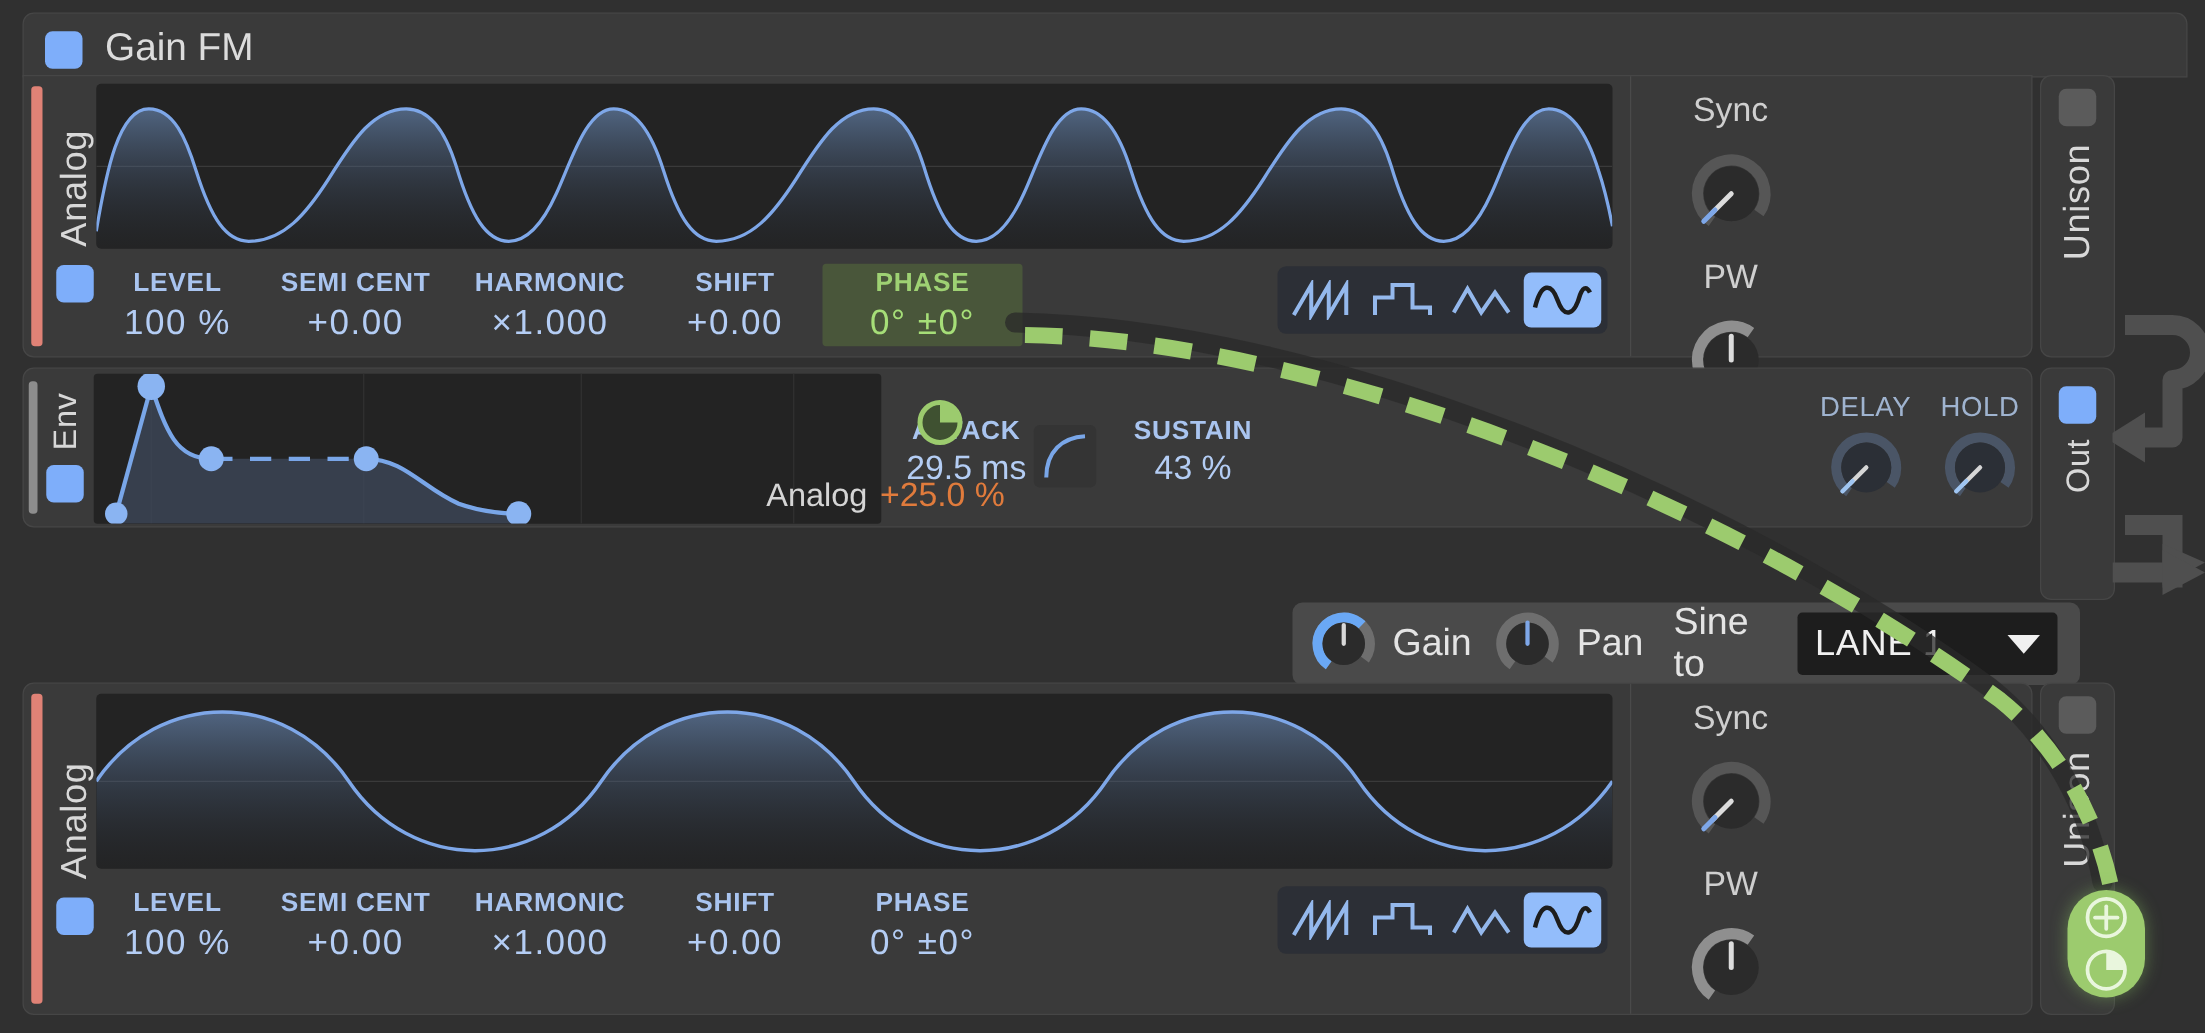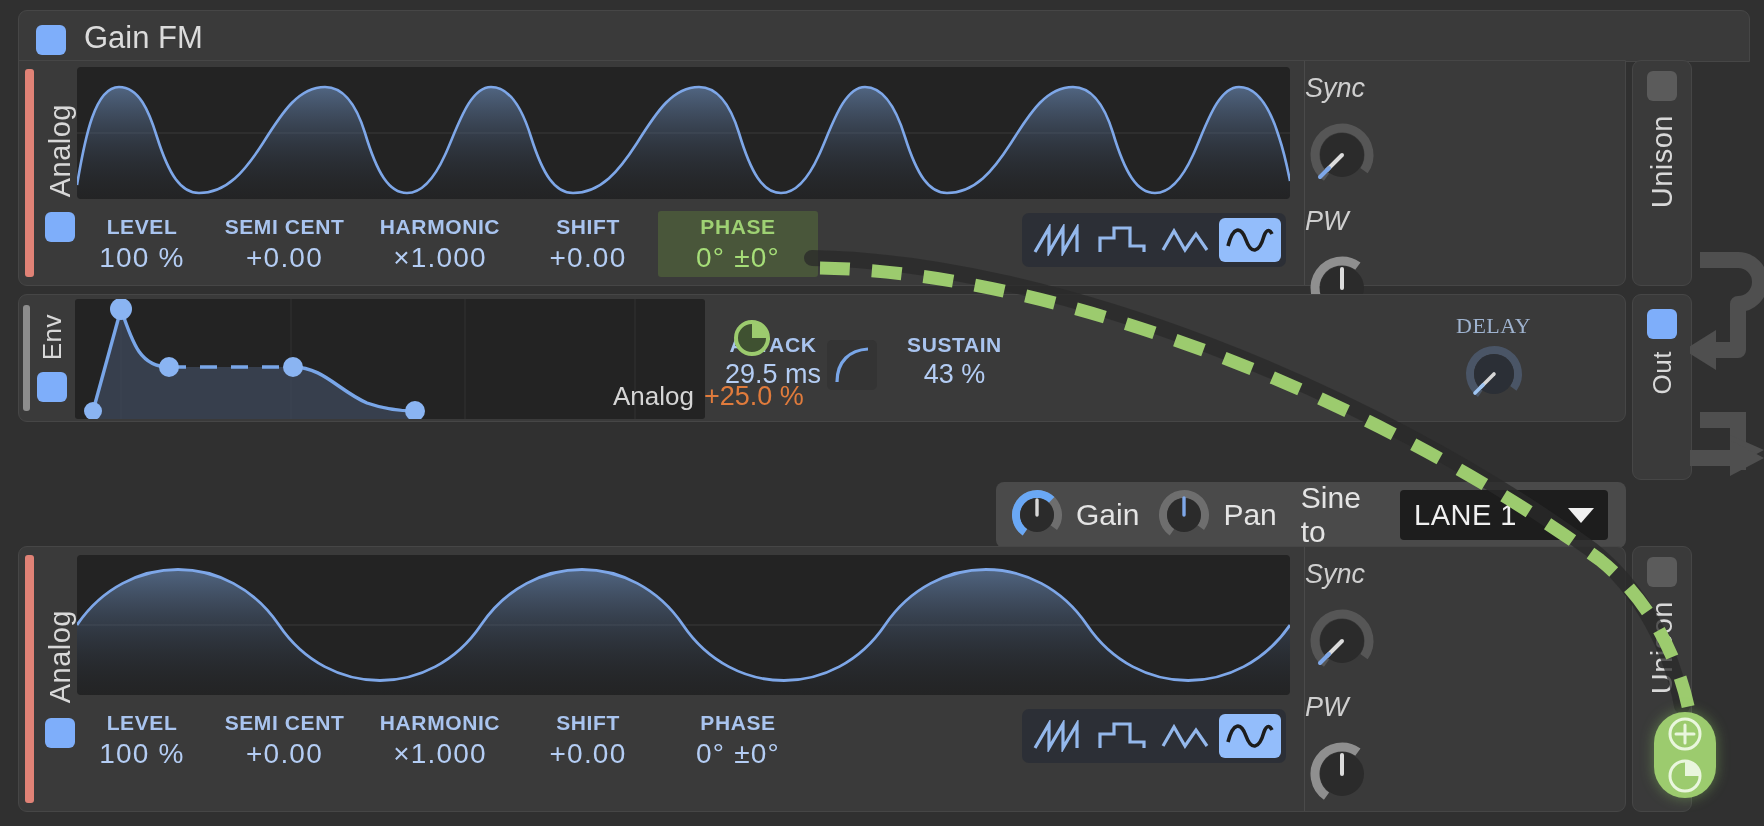--- a/index.html
+++ b/index.html
@@ -75,22 +75,22 @@
     display: flex; align-items: center; justify-content: center;
   }
   .wave-btn.active { background: #93bdfb; }
   .wave-btn svg { display:block; }
   .wave-btn .stroke { stroke: #94b8ec; stroke-width: 3.2; fill: none; }
   .wave-btn.active .stroke { stroke: #1d1d1d; stroke-width: 3.6; }
 
   
   .right-col {
     position: absolute; border-left: 1px solid #4a4a4a;
-    display: flex; flex-direction: column; align-items: flex-start;
-    padding-top: 12px; gap: 14px; font-style: italic;
+    display: flex; flex-direction: column; align-items: center;
+    padding-top: 12px; gap: 14px;
   }
   .rc-label { color: #cfcfcf; font-size: 27px; }
   .knob { position: relative; }
   .knob svg { display: block; }
 
   
   .unison-rail {
     position: absolute; display: flex; flex-direction: column;
     align-items: center; gap: 14px; padding-top: 10px;
   }
@@ -130,21 +130,21 @@
     display: flex; align-items: center; justify-content: center;
   }
   .curve-box svg { display: block; }
   .analog-tag {
     position: absolute; display: flex; align-items: baseline; gap: 10px;
   }
   .analog-tag .at-name { color: #d5d5d5; font-size: 26px; }
   .analog-tag .at-val { color: #e07b3c; font-size: 27px; margin-top: 34px; }
 
   .env-knobs {
-    position: absolute; display: flex; gap: 22px; font-family: Liberation Serif, serif;
+    position: absolute; display: flex; gap: 22px;
   }
   .env-knob-item { display: flex; flex-direction: column; align-items: center; gap: 2px; }
   .env-knob-item .ek-label { color: #9fb3cf; font-size: 22px; letter-spacing: .5px; }
 
   
   .out-bar {
     position: absolute; background: #4a4a4a; border-radius: 8px;
     display: flex; align-items: center; gap: 16px; padding: 0 18px;
   }
   .out-bar .ob-text { color: #e4e4e4; font-size: 30px; }
@@ -356,24 +356,35 @@
         <div class="ek-label">DELAY</div>
         <div class="knob">
           <svg width="66" height="66" viewBox="0 0 66 66">
             <circle cx="33" cy="33" r="24" fill="none" stroke="#4a5566" stroke-width="8" stroke-dasharray="113 151" transform="rotate(125 33 33)"></circle>
             <circle cx="33" cy="33" r="20" fill="#2b2f36"></circle>
             <line x1="33" y1="33" x2="20" y2="46" stroke="#d6d6d6" stroke-width="3.6" stroke-linecap="round"></line>
             <line x1="22" y1="44" x2="14" y2="52" stroke="#9fc5f2" stroke-width="3.6" stroke-linecap="round"></line>
           </svg>
         </div>
       </div>
-    </div>
-  </div>
-
-  <div class="out-bar" style="left:996px;top:482px;width:630px;height:66px;padding-left:12px;">
+      <div class="env-knob-item">
+        <div class="ek-label">HOLD</div>
+        <div class="knob">
+          <svg width="66" height="66" viewBox="0 0 66 66">
+            <circle cx="33" cy="33" r="24" fill="none" stroke="#4a5566" stroke-width="8" stroke-dasharray="113 151" transform="rotate(125 33 33)"></circle>
+            <circle cx="33" cy="33" r="20" fill="#2b2f36"></circle>
+            <line x1="33" y1="33" x2="20" y2="46" stroke="#d6d6d6" stroke-width="3.6" stroke-linecap="round"></line>
+            <line x1="22" y1="44" x2="14" y2="52" stroke="#9fc5f2" stroke-width="3.6" stroke-linecap="round"></line>
+          </svg>
+        </div>
+      </div>
+    </div>
+  </div>
+
+  <div class="out-bar" style="left:1034px;top:482px;width:630px;height:66px;padding-left:12px;">
     <div class="ob-group">
       <div class="knob">
         <svg width="58" height="58" viewBox="0 0 58 58">
           <circle cx="29" cy="29" r="21" fill="none" stroke="#6e6e6e" stroke-width="8" stroke-dasharray="99 132" transform="rotate(125 29 29)"></circle>
           <circle cx="29" cy="29" r="21" fill="none" stroke="#6aa8f5" stroke-width="8" stroke-dasharray="69 132" transform="rotate(125 29 29)"></circle>
           <circle cx="29" cy="29" r="17" fill="#2b2b2b"></circle>
           <line x1="29" y1="29" x2="29" y2="14" stroke="#d8d8d8" stroke-width="3.4" stroke-linecap="round"></line>
         </svg>
       </div>
       <span class="ob-text">Gain</span>

